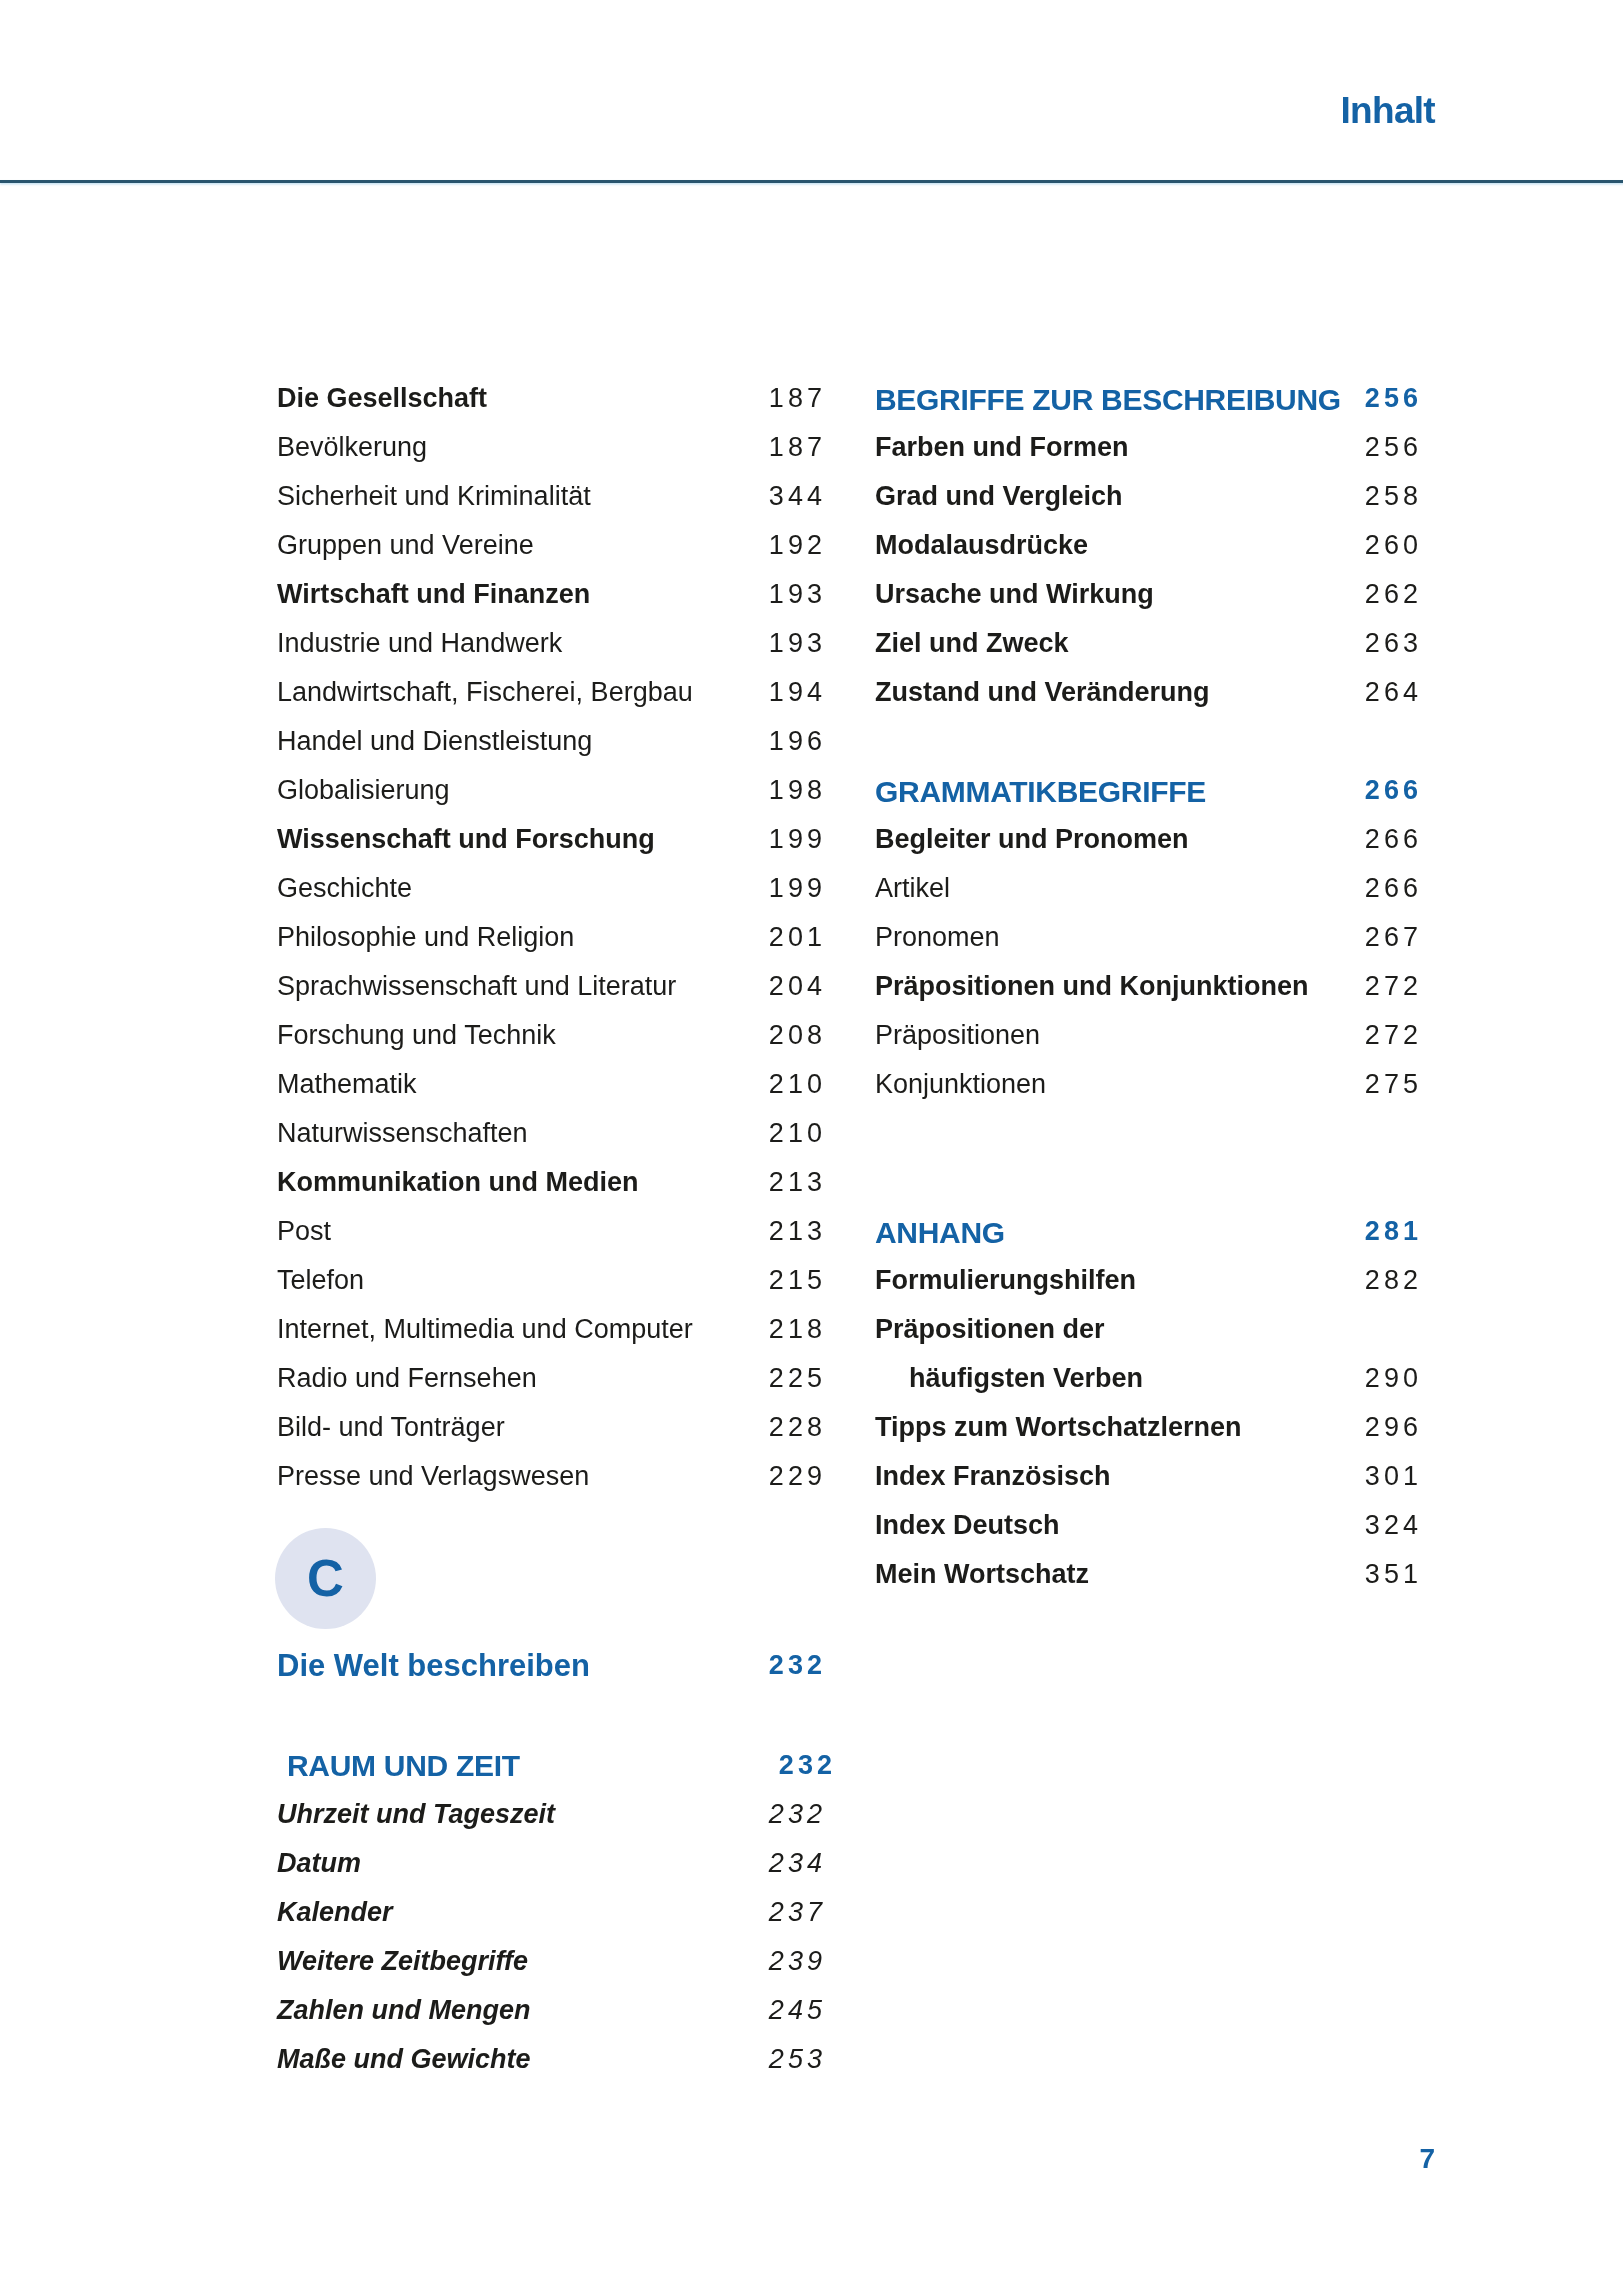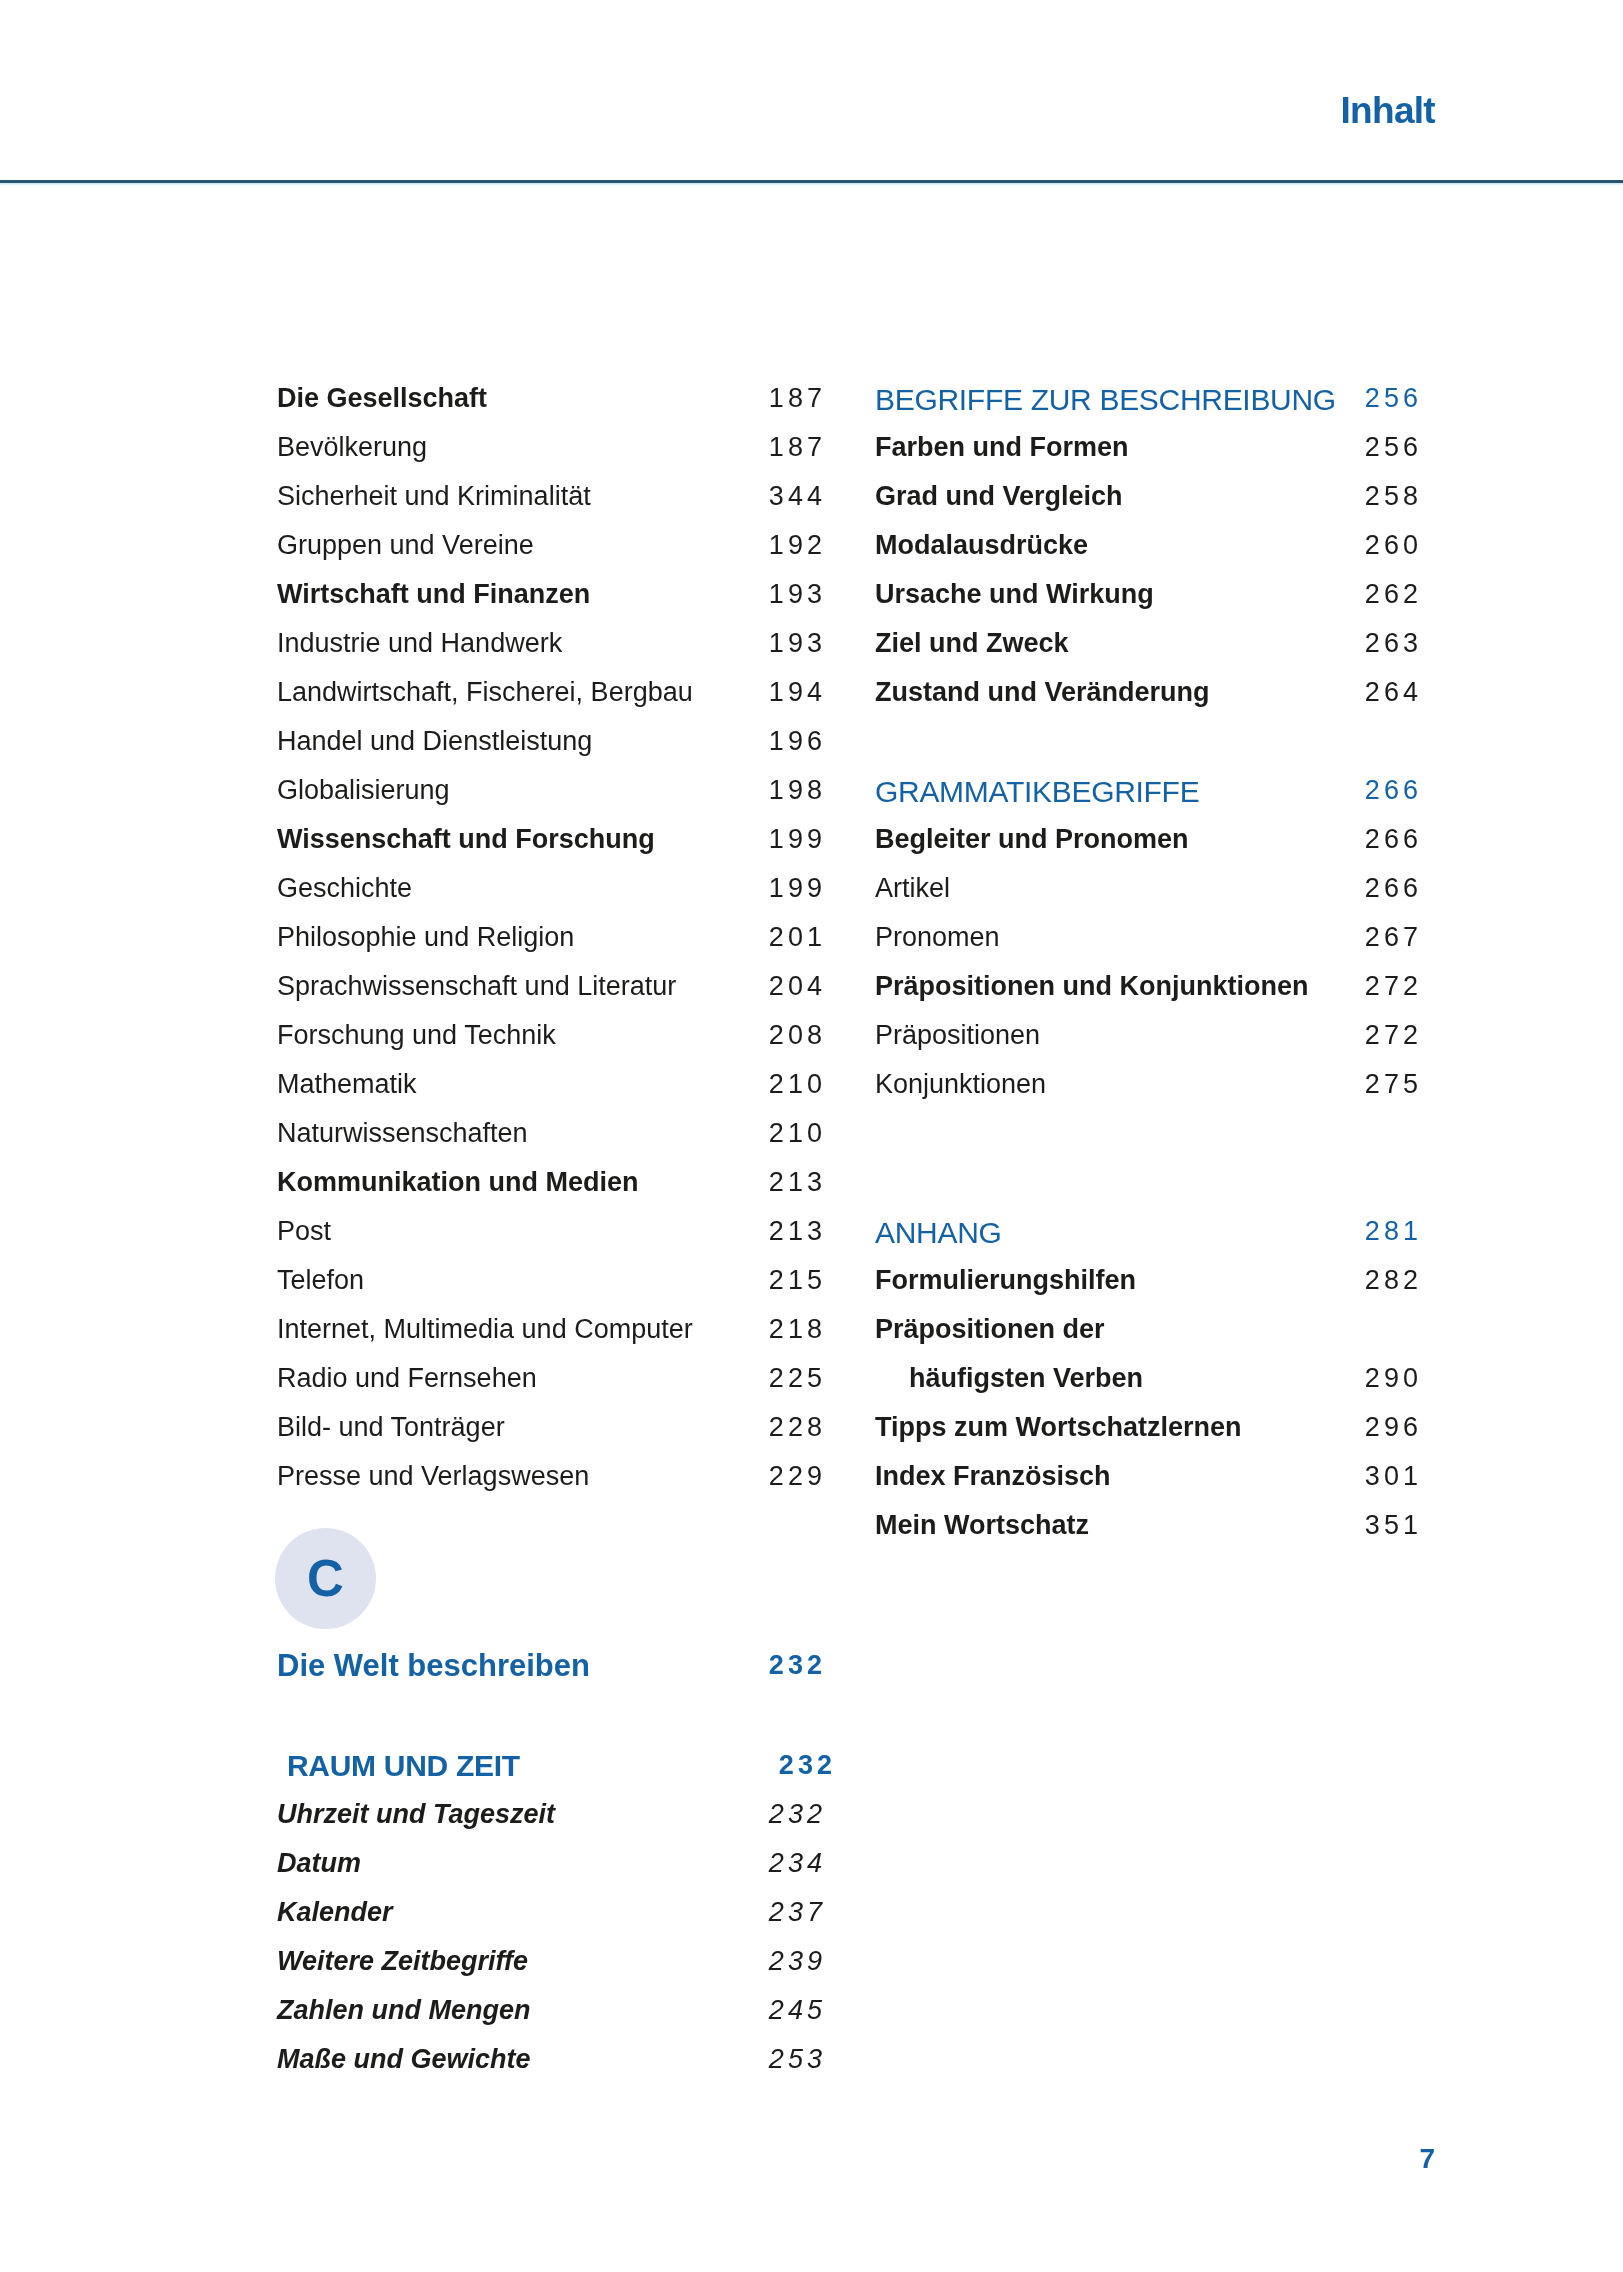--- a/index.html
+++ b/index.html
@@ -33,21 +33,21 @@
   .col-right-1{left:875px;top:384px;width:543px;}
   .col-left-2{left:277px;top:1800px;width:545px;font-style:italic;}
   .row{position:relative;height:49px;font-size:27px;line-height:1.05;}
   .row .label{position:absolute;left:0;top:0;white-space:nowrap;}
   .row .num{
     position:absolute;right:0;top:0;
     font-weight:400;letter-spacing:.15em;margin-right:-.15em;
     font-variant-numeric:tabular-nums;
   }
   .row.bold .label{font-weight:700;}
-  .row.heading .label,.row.heading .num{color:var(--accent);font-weight:400;}
+  .row.heading .label,.row.heading .num{color:var(--accent);font-weight:700;}
   .row.heading .label{font-size:30px;letter-spacing:-0.3px;}
   .row.indent .label{left:34px;}
   .section-badge{
     position:absolute;left:275px;top:1528px;width:101px;height:101px;
     border-radius:50%;background:var(--badge-bg);
     display:flex;align-items:center;justify-content:center;
     font-size:51px;font-weight:700;color:var(--accent);
   }
   .chapter-row{
     position:absolute;left:277px;top:1650px;width:545px;height:49px;
@@ -248,20 +248,24 @@
     </div>
     <div class="row bold">
       <span class="label">Tipps zum Wortschatzlernen</span>
       <span class="num">296</span>
     </div>
     <div class="row bold">
       <span class="label">Index Französisch</span>
       <span class="num">301</span>
     </div>
     <div class="row bold">
+      <span class="label">Index Deutsch</span>
+      <span class="num">324</span>
+    </div>
+    <div class="row bold">
       <span class="label">Mein Wortschatz</span>
       <span class="num">351</span>
     </div>
   </div>
 
 <div class="section-badge">
   <span>C</span>
 </div>
 
 <div class="chapter-row">

